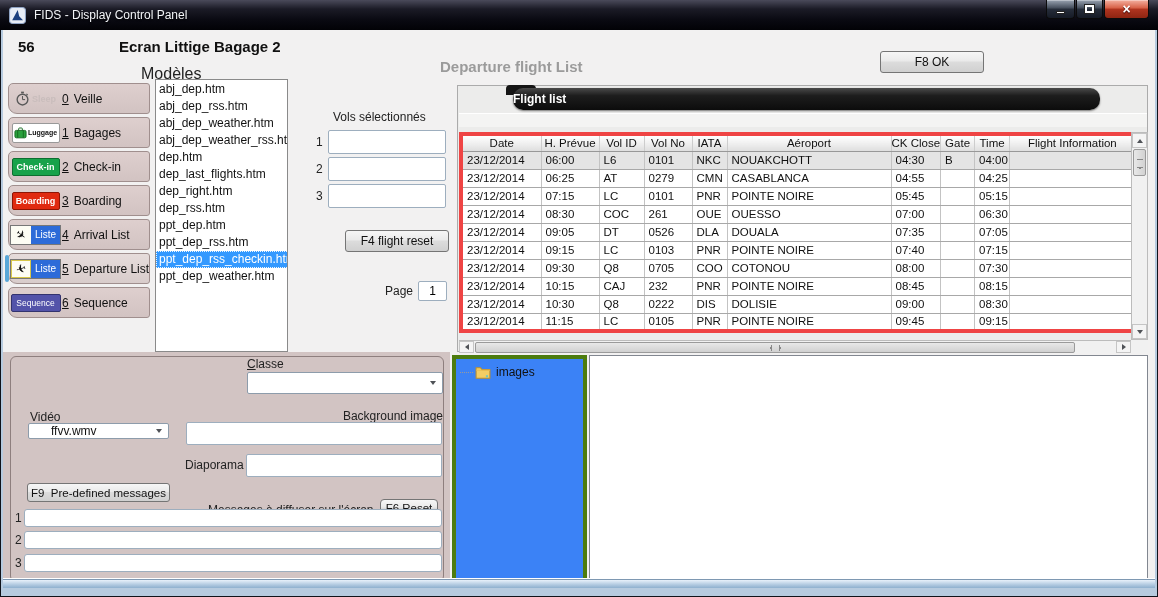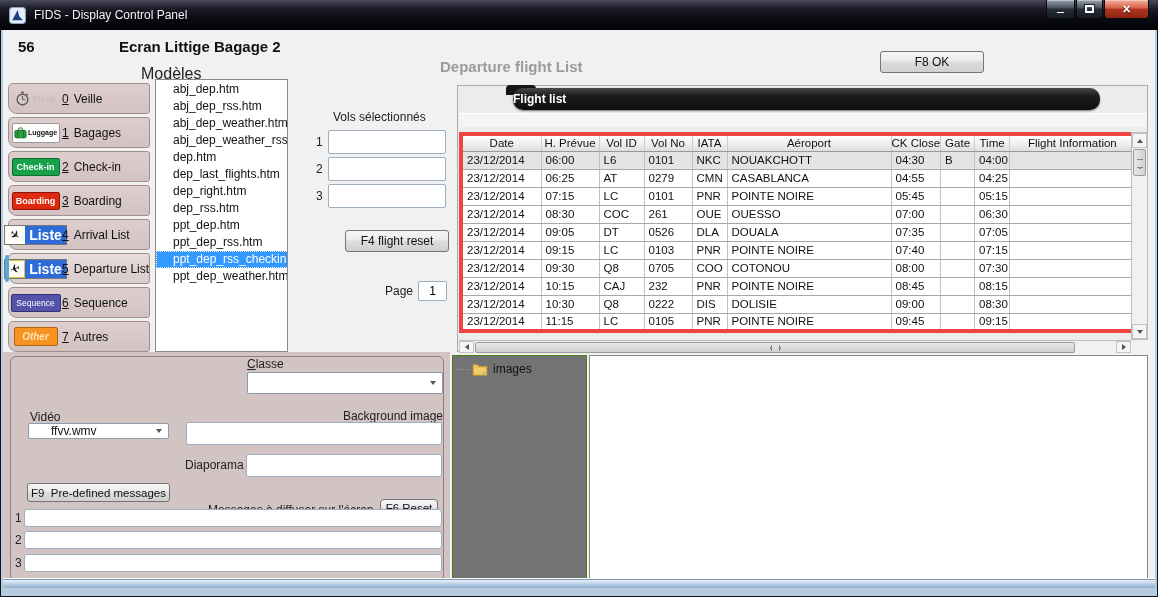--- a/index.html
+++ b/index.html
@@ -49,27 +49,27 @@
   .badge-luggage { background:#fff; border:1px solid #999; width:48px; height:20px; }
   .luggage-text { font-size:7px; font-weight:bold; color:#111; margin-left:1px; }
   .badge-checkin { background:#17a24a; border:1px solid #0c6e2f; width:48px; height:18px; color:#fff; font-size:9px; font-weight:bold; }
   .badge-boarding { background:#e02a10; border:1px solid #8e1505; width:48px; height:18px; color:#fff; font-size:9px; font-weight:bold; }
   .badge-liste-wrap { display:flex; align-items:stretch; border:1px solid #777; background:#fff; height:20px; }
   .plane-cell { width:20px; display:flex; align-items:center; justify-content:center; background:#fdfdf4; }
   .plane-cell.sel { box-shadow:0 0 0 1px #d8c84a inset; }
   .plane { font-size:12px; color:#111; display:inline-block; }
   .plane.arrival { transform:rotate(38deg); }
   .plane.departure { transform:scaleX(-1) rotate(18deg); }
-  .liste-lbl { background:#2d6bd8; color:#fff; font-size:14px; font-weight:bold; display:flex; align-items:center; padding:0 4px; }
+  .liste-lbl { background:#2d6bd8; color:#fff; font-size:10px; font-weight:normal; display:flex; align-items:center; padding:0 4px; }
   .badge-sequence { background:#5353a9; border:1px solid #33336e; width:50px; height:18px; color:#fff; font-size:8.5px; }
   .badge-other { background:#f79321; border:1px solid #b2660d; width:44px; height:19px; color:#ffe2b5; font-size:10px; font-weight:bold; font-style:italic; }
 
   
   .models-list { left:152px; top:49px; width:133px; height:273px; background:#fff; border:1px solid #8a8a8a; overflow:hidden; padding-top:1px; }
-  .list-item { font-size:12px; color:#111; line-height:17px; padding-left:17px; white-space:nowrap; }
+  .list-item { font-size:12px; color:#111; line-height:17px; padding-left:3px; white-space:nowrap; }
   .list-item.selected { background:#3399ff; color:#fff; width:fit-content; outline:1px dotted #e9f5ff; outline-offset:-1px; padding-right:1px; }
 
   
   .vols-label { left:330px; top:80px; font-size:12px; color:#222; }
   .vol-num { font-size:12px; color:#222; }
   .txt { background:#fff; border:1px solid #9daebe; border-radius:2px; font-size:12px; padding:0 3px; font-family:"Liberation Sans",sans-serif; }
   .btn { border:1px solid #757575; border-radius:3px; font-size:12px; color:#111; text-align:center;
     background:linear-gradient(180deg,#f6f6f6 0%,#eaeaea 45%,#dcdcdc 50%,#d0d0d0 100%);
     display:flex; align-items:center; justify-content:center; white-space:pre; }
 
@@ -113,21 +113,21 @@
   .pink-panel { left:0; top:322px; width:447px; height:236px; background:#d2c4c3; }
   .group-border { position:absolute; left:7px; top:4px; width:434px; height:226px; border:1px solid #8e7f7e; border-radius:6px; }
   .plabel { position:absolute; font-size:12px; color:#222; }
   .u-first::first-letter { text-decoration:underline; }
   .combo { position:absolute; background:#fff; border:1px solid #8d9cab; border-radius:2px; display:flex; align-items:center; }
   .combo .val { flex:1; font-size:12px; color:#111; padding-left:22px; }
   .combo .arrow-zone { width:18px; display:flex; align-items:center; justify-content:center; }
   .msg-num { position:absolute; font-size:12px; color:#222; }
 
   
-  .tree-panel { left:449px; top:325px; width:135px; height:231px; background:#737373; border:1px solid #4d7c0f; }
+  .tree-panel { left:449px; top:325px; width:135px; height:231px; background:#3b82f6; border:4px solid #4d7c0f; }
   .right-panel { left:586px; top:325px; width:559px; height:231px; background:#fff; border:1px solid #828790; }
   .tree-item { display:flex; align-items:center; margin:6px 0 0 4px; }
   .tree-dots { width:13px; border-top:1px dotted #9a9a9a; margin-right:2px; }
   .tree-label { font-size:12px; color:#111; margin-left:5px; }
 </style>
 </head>
 <body>
 
 <div class="window">
 
@@ -230,27 +230,20 @@
     </div>
 
     <div class="side-tab" style="top:257px">
       <span class="tab-badge">
           <span class="badge-box badge-sequence">Sequence</span>
         </span>
       <span class="tab-num">6</span>
       <span class="tab-label">Sequence</span>
     </div>
 
-    <div class="side-tab" style="top:291px">
-      <span class="tab-badge">
-          <span class="badge-box badge-other">Other</span>
-        </span>
-      <span class="tab-num">7</span>
-      <span class="tab-label">Autres</span>
-    </div>
 
     <div class="abs models-list">
         <div class="list-item">abj_dep.htm</div>
         <div class="list-item">abj_dep_rss.htm</div>
         <div class="list-item">abj_dep_weather.htm</div>
         <div class="list-item">abj_dep_weather_rss.htm</div>
         <div class="list-item">dep.htm</div>
         <div class="list-item">dep_last_flights.htm</div>
         <div class="list-item">dep_right.htm</div>
         <div class="list-item">dep_rss.htm</div>

